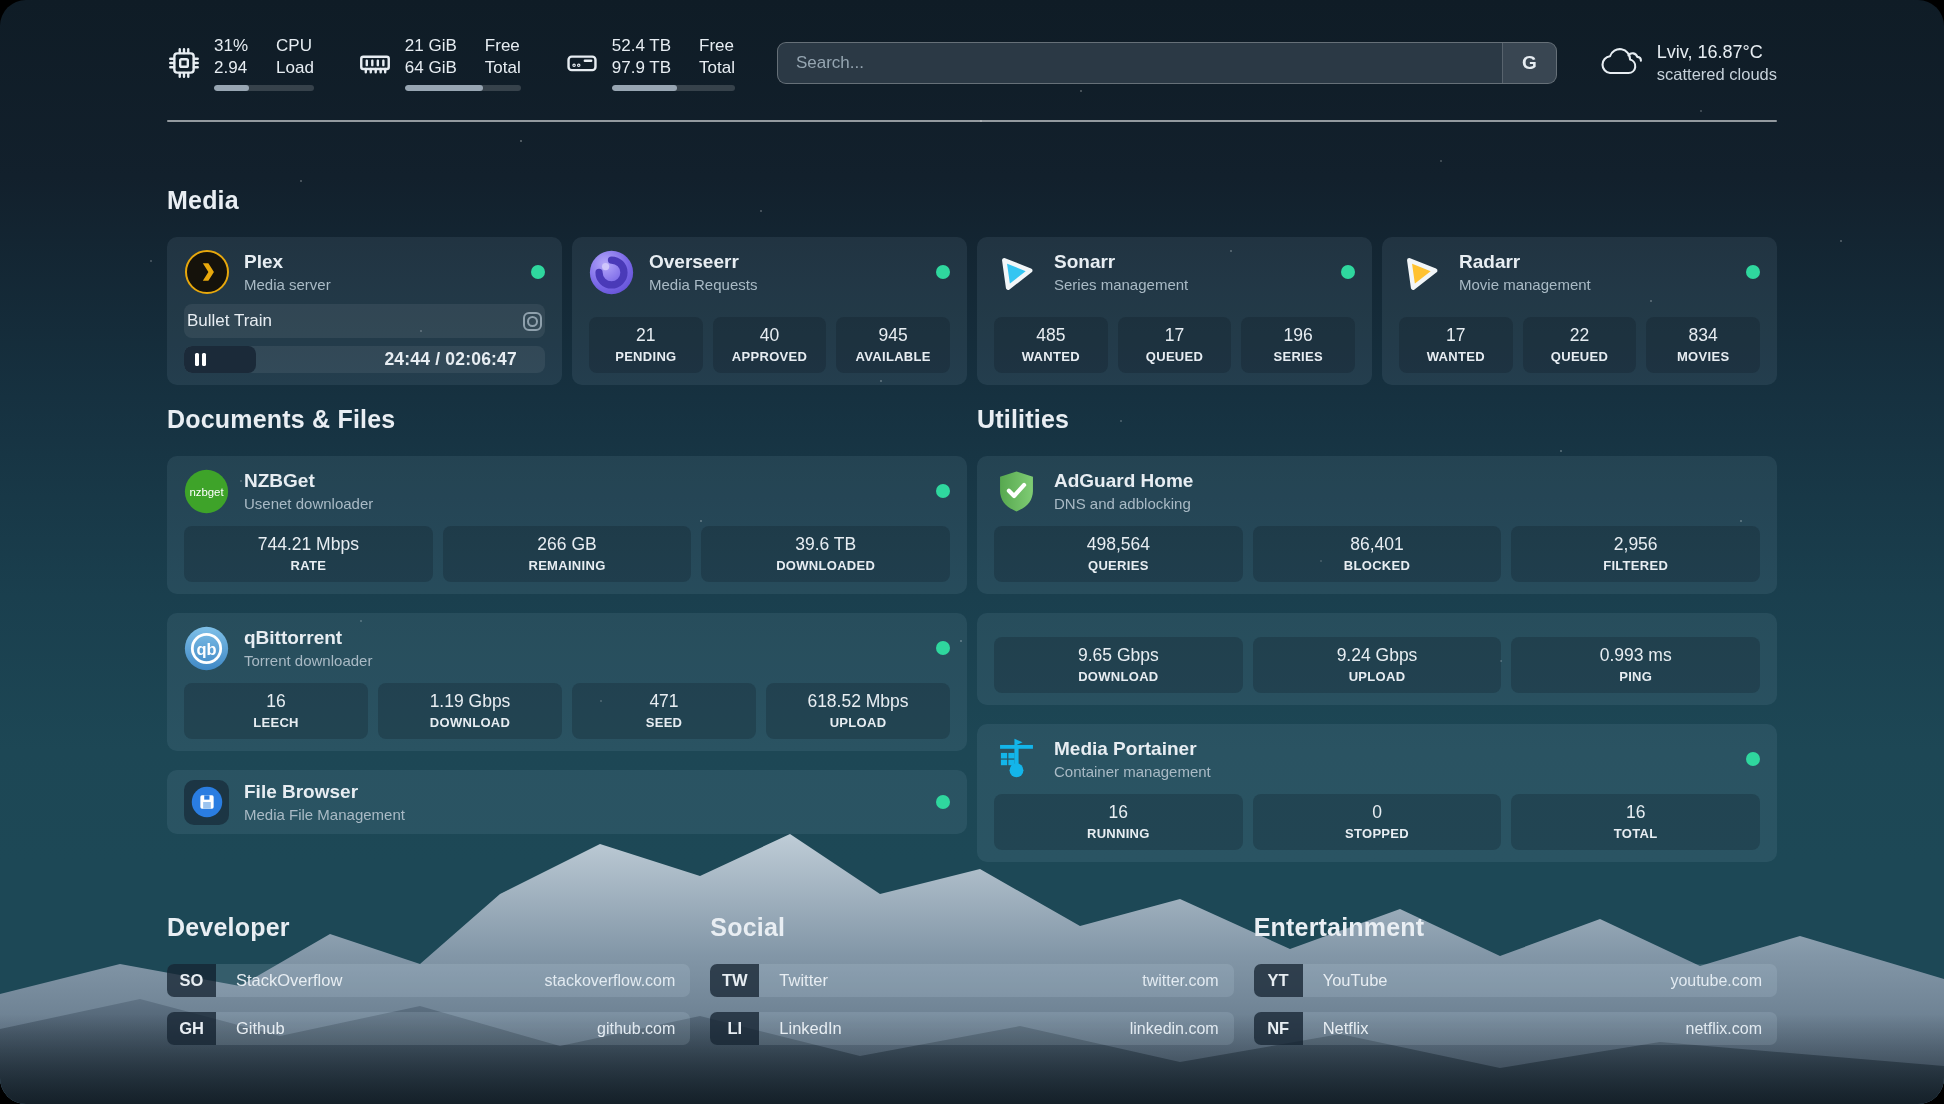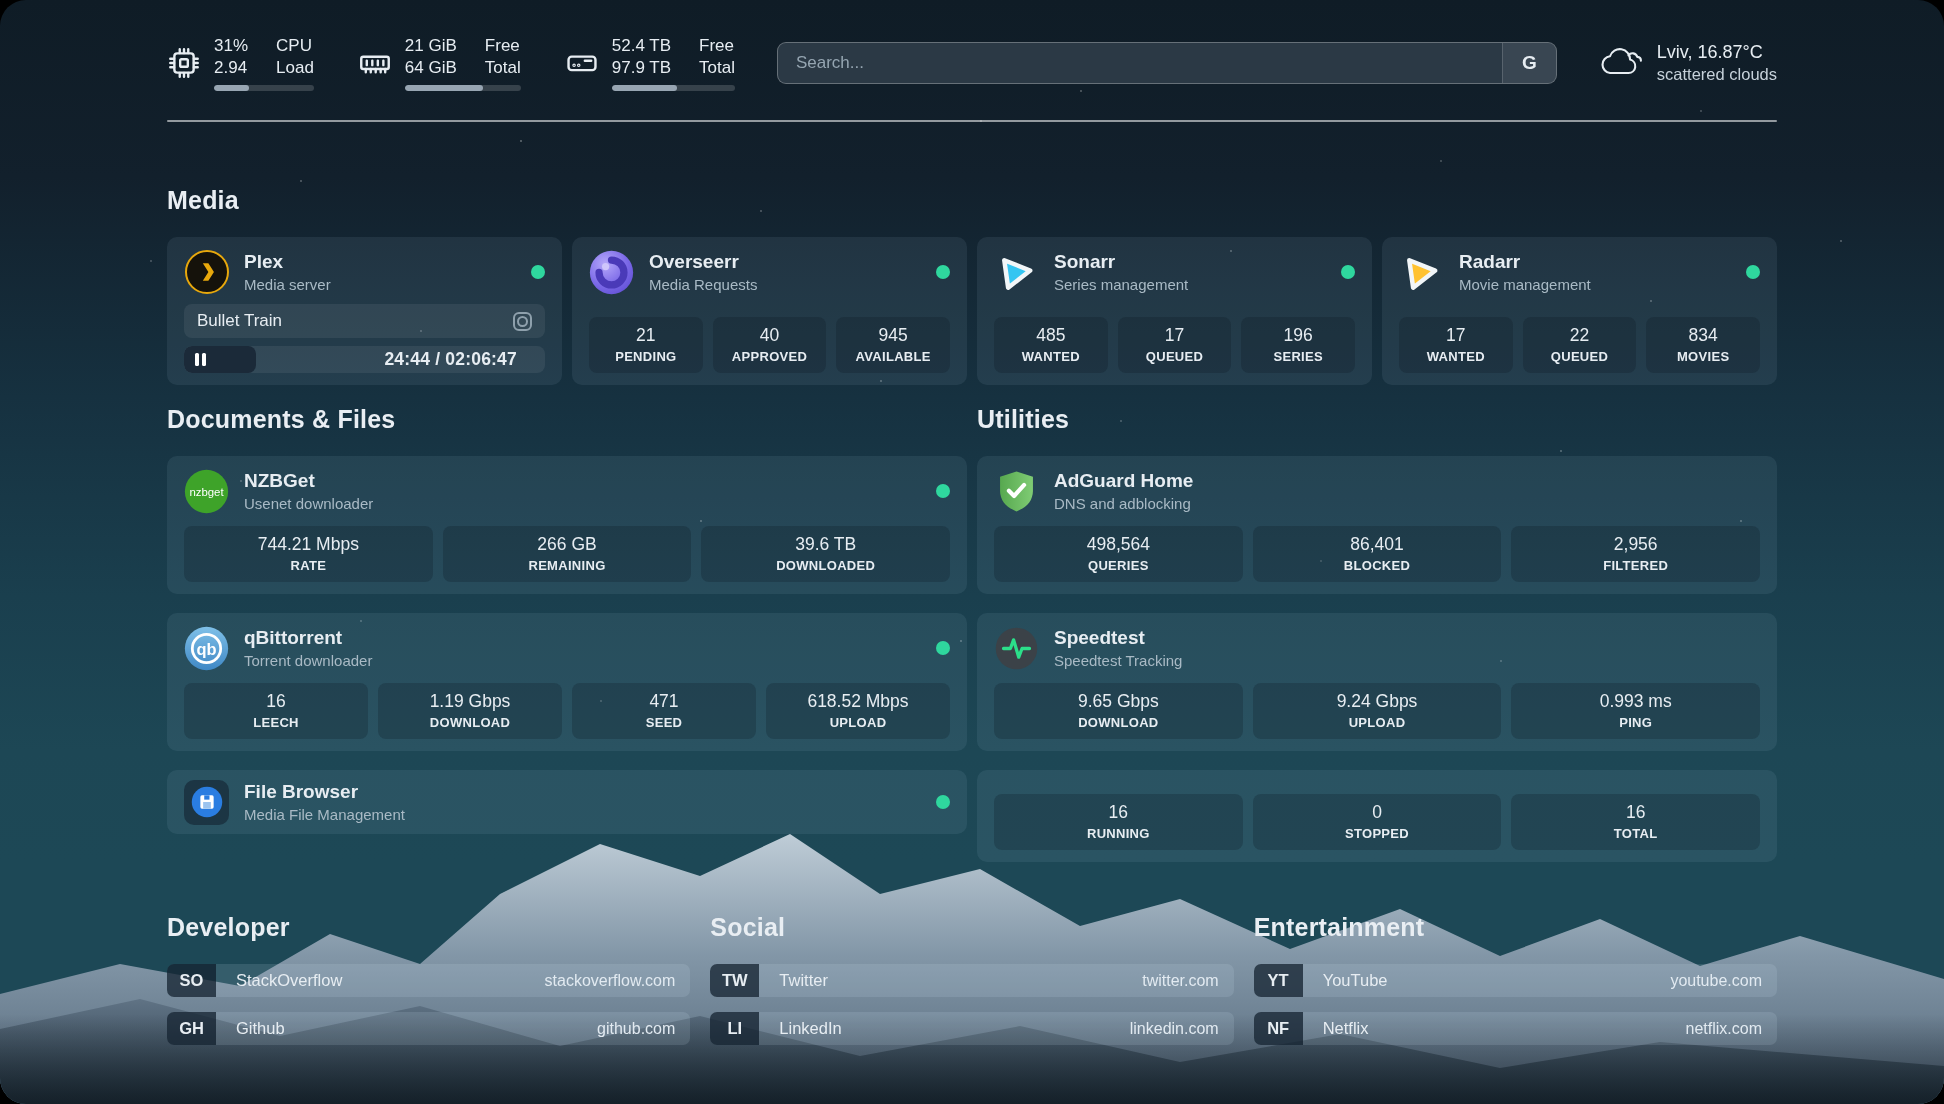--- a/index.html
+++ b/index.html
@@ -75,21 +75,21 @@
   .titles .s { font-size:15px; color:#a9bac5; margin-top:3px; white-space:nowrap; }
   .dot { width:14px; height:14px; border-radius:50%; background:#2fd79e; margin-left:auto; flex:0 0 auto; }
 
   .stats { display:flex; gap:10px; margin-top:auto; padding-top:12px; }
   .stat { flex:1; background:rgba(9,20,29,0.22); border-radius:8px; text-align:center; padding:8px 4px 9px; min-width:0; }
   .stat .v { font-size:17.5px; white-space:nowrap; }
   .stat .l { font-size:13px; font-weight:700; margin-top:3px; letter-spacing:0.3px; white-space:nowrap; }
 
   
   .media-row { margin-top:9px; height:34px; background:rgba(255,255,255,0.07); border-radius:8px;
-    display:flex; align-items:center; padding:0 13px; font-size:17px; }
+    display:flex; align-items:center; padding:0 3px; font-size:17px; }
   .thumb-icon { margin-left:auto; width:19px; height:19px; border:2px solid #9fb0bc; border-radius:6px;
     display:flex; align-items:center; justify-content:center; opacity:.85; }
   .thumb-icon::after { content:""; width:7px; height:7px; border:2px solid #9fb0bc; border-radius:50%; }
   .progress-row { margin-top:8px; height:27px; background:rgba(255,255,255,0.07); border-radius:8px;
     position:relative; display:flex; align-items:center; overflow:hidden; }
   .p-fill { position:absolute; left:0; top:0; bottom:0; background:#1b2a39; border-radius:8px;
     display:flex; align-items:center; padding-left:11px; }
   .pause { display:flex; gap:3.5px; cursor:pointer; }
   .pause i { display:block; width:3.5px; height:13px; background:#fff; border-radius:1.5px; }
   .p-time { margin-left:auto; position:relative; font-weight:700; font-size:17.5px; padding-right:28px; letter-spacing:0.2px; }
@@ -496,49 +496,56 @@
                 <div class="l">BLOCKED</div>
               </div>
             <div class="stat">
                 <div class="v">2,956</div>
                 <div class="l">FILTERED</div>
               </div>
           </div>
         </div>
 
         <div class="card">
-          <div class="card-head">
-            <span class="app-icon">
-              <svg class="icsvg" width="45" height="45" viewBox="0 0 26 26">
-                <circle cx="13" cy="13" r="12" fill="#3b4248"></circle>
-                <polyline points="5.5,13 9.5,13 11.3,8 14.3,18 16.2,13 20.5,13" fill="none" stroke="#2be08a" stroke-width="1.9" stroke-linecap="round" stroke-linejoin="round"></polyline>
-              </svg>
-            </span>
-            <div class="titles">
-              <div class="t">Speedtest</div>
-              <div class="s">Speedtest Tracking</div>
-            </div>
-          </div>
           <div class="stats">
             <div class="stat">
                 <div class="v">9.65 Gbps</div>
                 <div class="l">DOWNLOAD</div>
               </div>
             <div class="stat">
                 <div class="v">9.24 Gbps</div>
                 <div class="l">UPLOAD</div>
               </div>
             <div class="stat">
                 <div class="v">0.993 ms</div>
                 <div class="l">PING</div>
               </div>
           </div>
         </div>
 
         <div class="card">
+          <div class="card-head">
+            <span class="app-icon">
+              <svg class="icsvg" width="45" height="45" viewBox="0 0 26 26" fill="#13b5ea">
+                <rect x="11.8" y="5.2" width="2.4" height="14"></rect>
+                <rect x="3.5" y="4.6" width="19" height="2.2"></rect>
+                <polygon points="11.8,1 16.5,3.1 11.8,5.2"></polygon>
+                <rect x="4" y="9.2" width="3.6" height="3.2"></rect>
+                <rect x="8.3" y="9.2" width="3.6" height="3.2"></rect>
+                <rect x="4" y="13.1" width="3.6" height="3.2"></rect>
+                <rect x="8.3" y="13.1" width="3.6" height="3.2"></rect>
+                <circle cx="13" cy="19.2" r="4"></circle>
+              </svg>
+            </span>
+            <div class="titles">
+              <div class="t">Media Portainer</div>
+              <div class="s">Container management</div>
+            </div>
+            <span class="dot" style="background: rgb(47, 215, 158);"></span>
+          </div>
           <div class="stats">
             <div class="stat">
                 <div class="v">16</div>
                 <div class="l">RUNNING</div>
               </div>
             <div class="stat">
                 <div class="v">0</div>
                 <div class="l">STOPPED</div>
               </div>
             <div class="stat">

